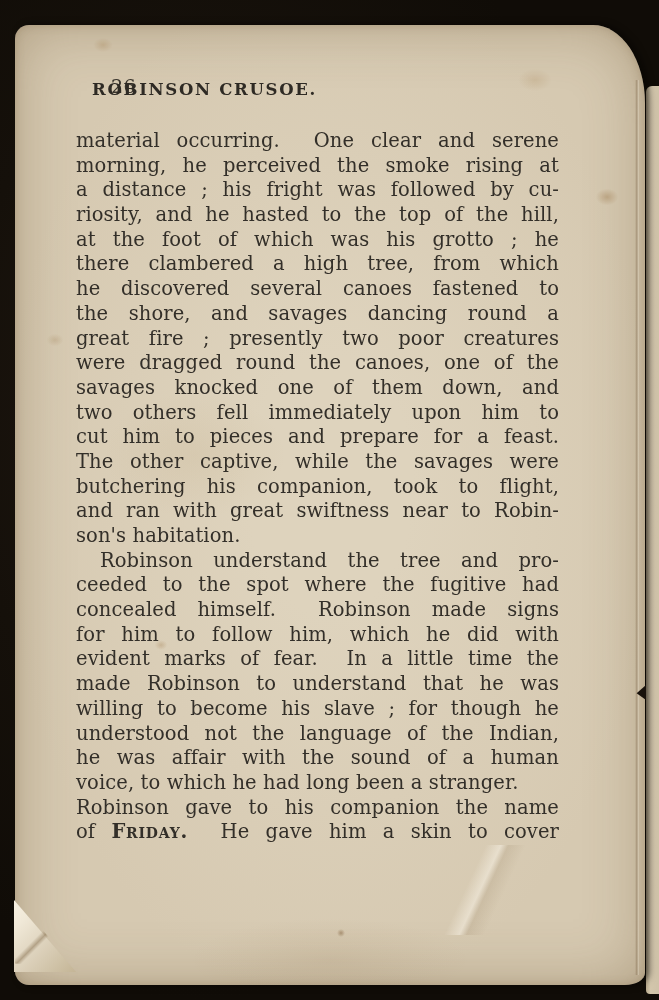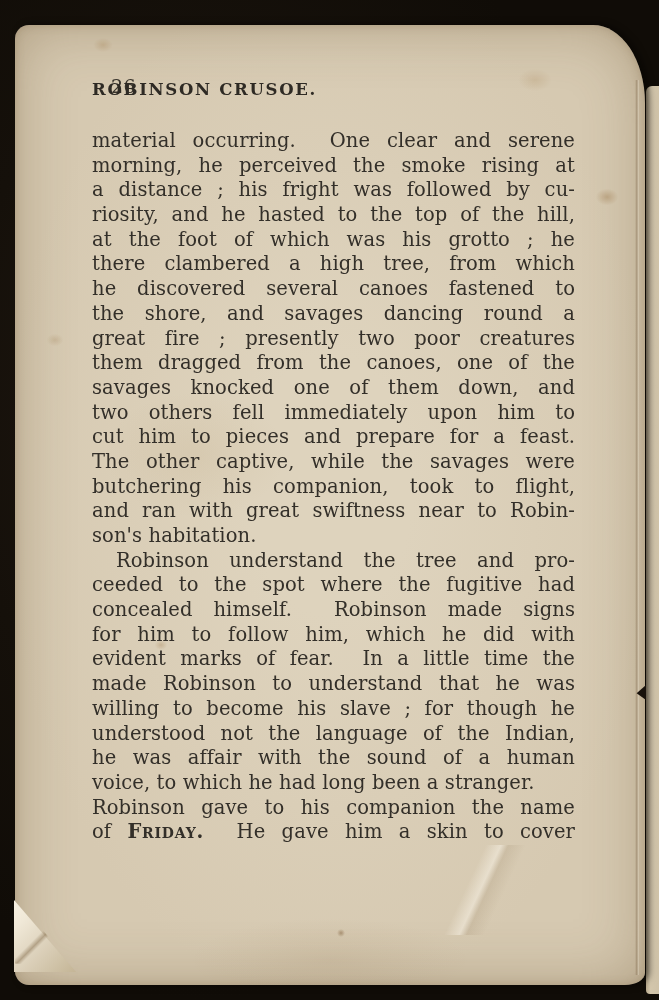--- a/index.html
+++ b/index.html
@@ -111,21 +111,21 @@
     width: 483px;
     text-align: left;
     font-size: 16.5px;
     font-weight: 700;
     letter-spacing: 1.7px;
     color: #2e2a24;
   }
 
   .body-text {
     position: absolute;
-    left: 77px;
+    left: 61px;
     top: 104px;
     width: 483px;
     font-size: 19.5px;
     line-height: 24.7px;
     letter-spacing: 0.1px;
     color: #332f29;
   }
   .line {
     white-space: pre-wrap;
     text-align: justify;
@@ -172,21 +172,21 @@
     <div class="body-text">
         <div class="line">material occurring.  One clear and serene</div>
         <div class="line">morning, he perceived the smoke rising at</div>
         <div class="line">a distance ; his fright was followed by cu-</div>
         <div class="line">riosity, and he hasted to the top of the hill,</div>
         <div class="line">at the foot of which was his grotto ; he</div>
         <div class="line">there clambered a high tree, from which</div>
         <div class="line">he discovered several canoes fastened to</div>
         <div class="line">the shore, and savages dancing round a</div>
         <div class="line">great fire ; presently two poor creatures</div>
-        <div class="line">them dragged from the canoes, one of the</div>
+        <div class="line">were dragged round the canoes, one of the</div>
         <div class="line">savages knocked one of them down, and</div>
         <div class="line">two others fell immediately upon him to</div>
         <div class="line">cut him to pieces and prepare for a feast.</div>
         <div class="line">The other captive, while the savages were</div>
         <div class="line">butchering his companion, took to flight,</div>
         <div class="line">and ran with great swiftness near to Robin-</div>
         <div class="line no-justify">son's habitation.</div>
         <div class="line indent">Robinson understand the tree and pro-</div>
         <div class="line">ceeded to the spot where the fugitive had</div>
         <div class="line">concealed himself.  Robinson made signs</div>

